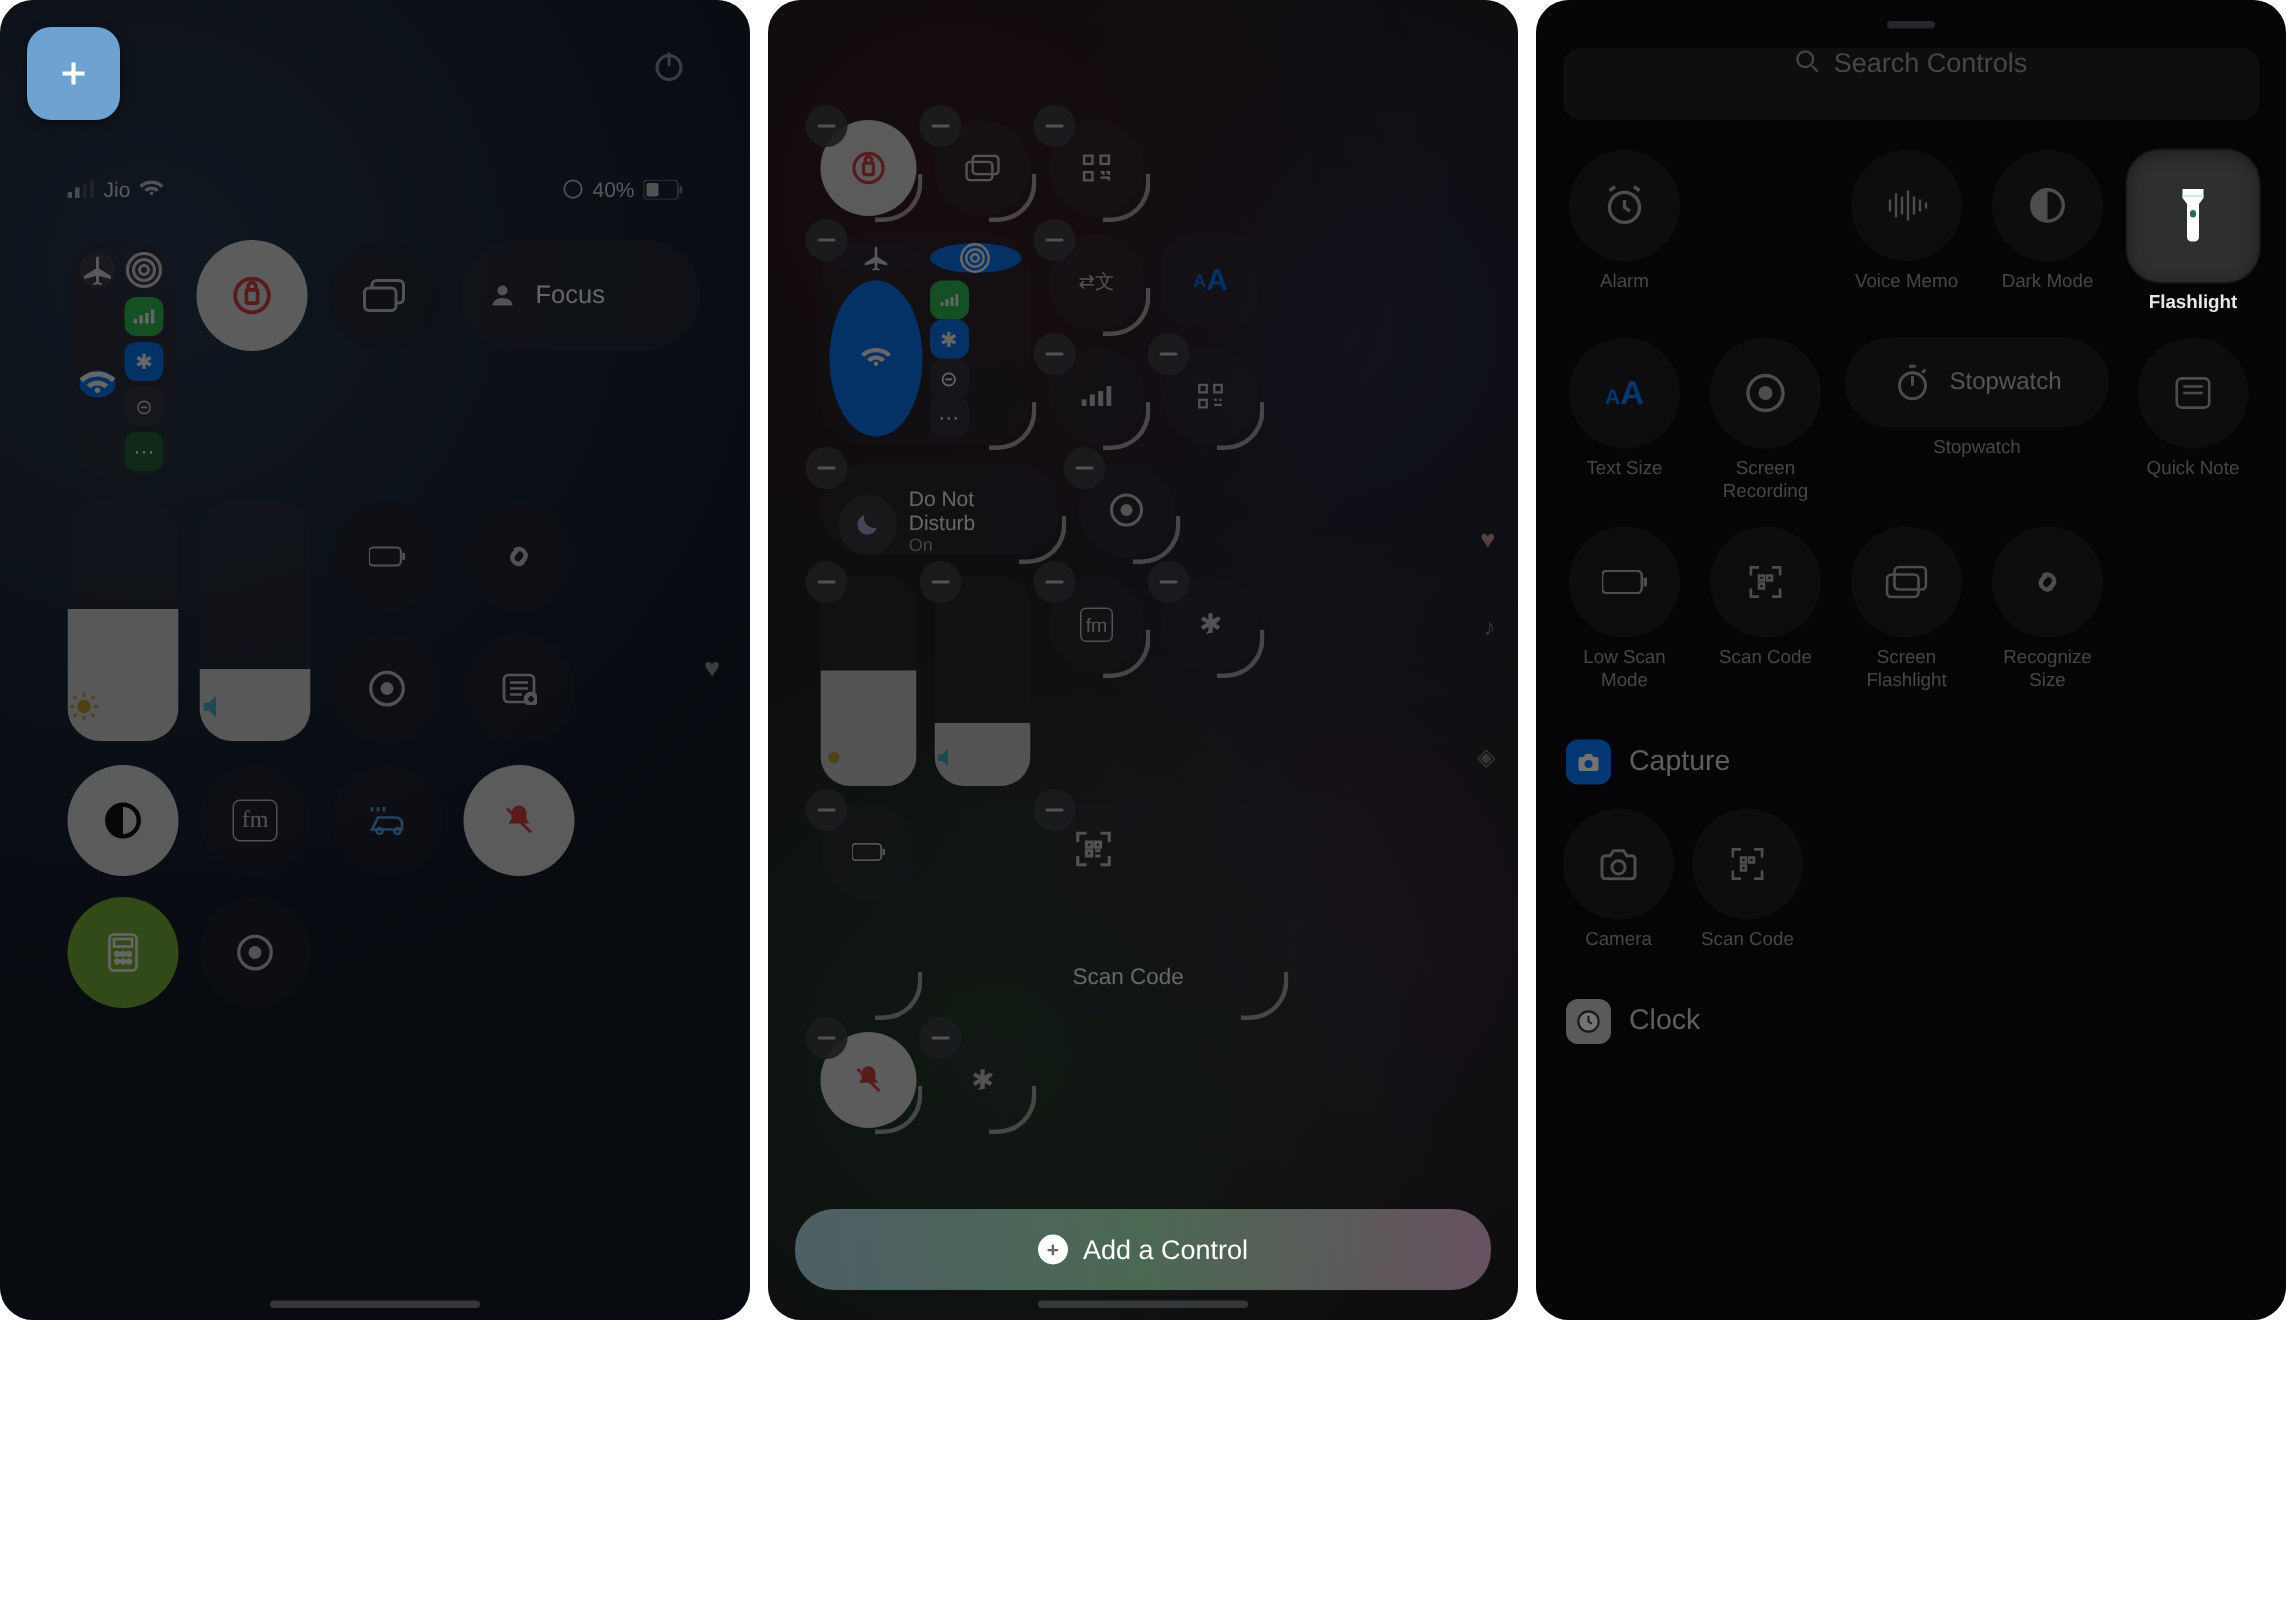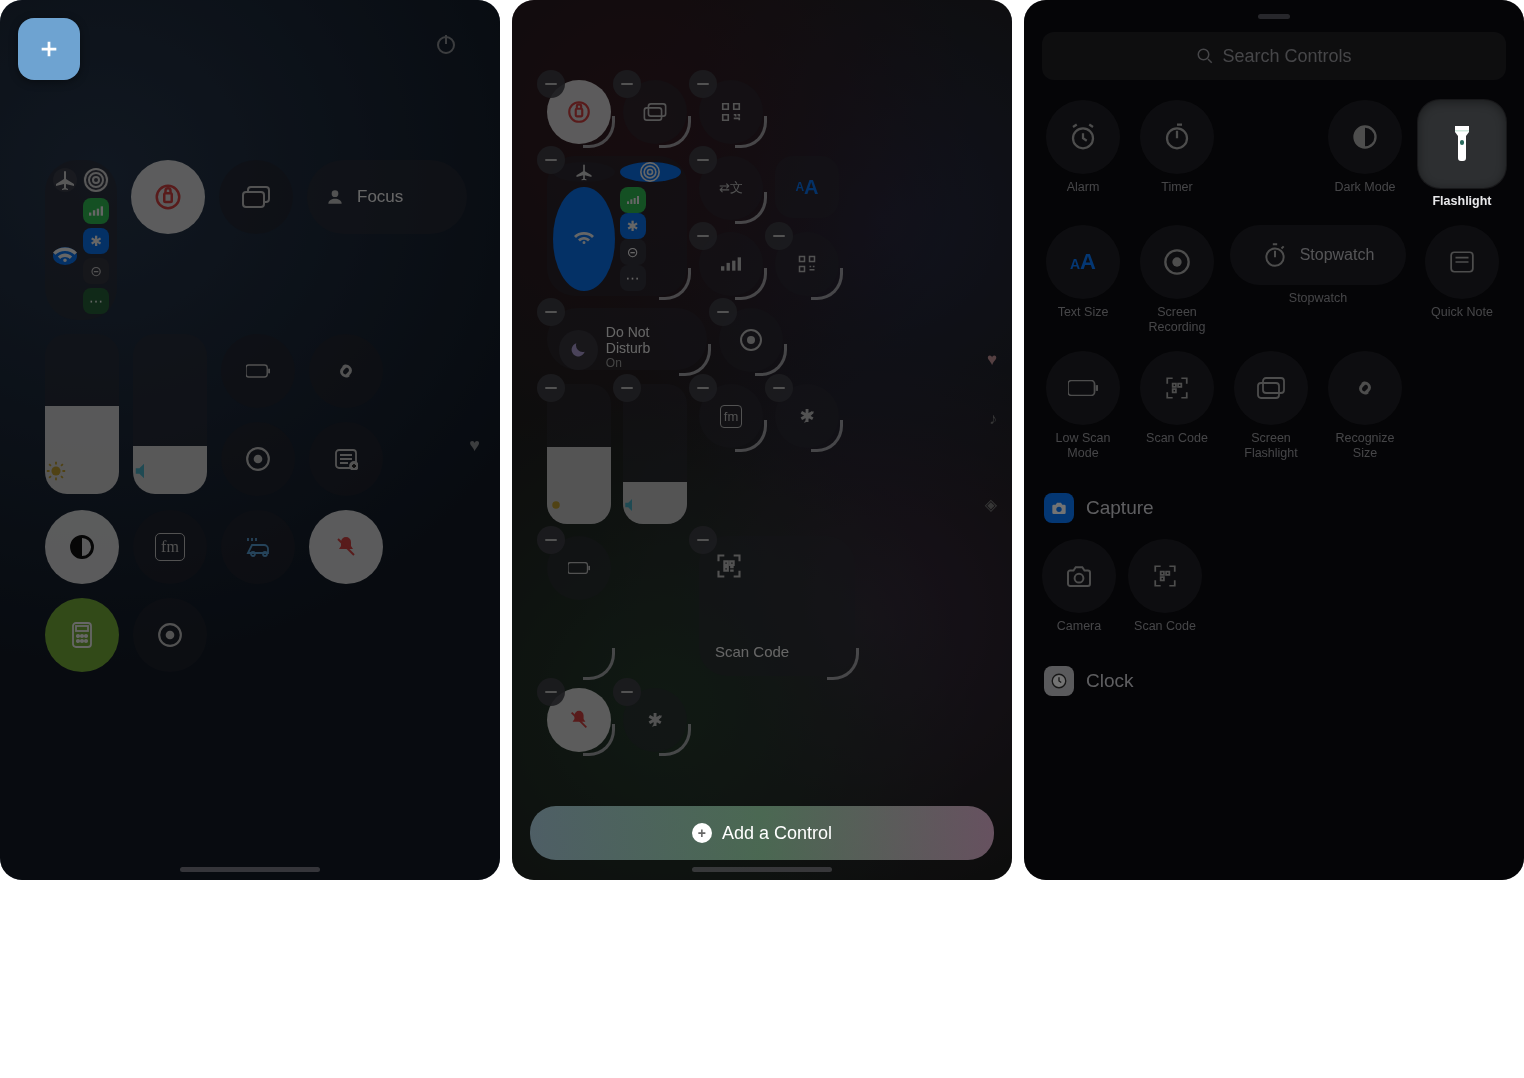--- a/index.html
+++ b/index.html
@@ -293,21 +293,21 @@
     width:32px; height:5px;
     border-radius:3px;
     background: rgba(140,140,150,0.6);
   }
   .search-bar {
     position:absolute;
     top:32px; left:18px; right:18px;
     height:48px;
     border-radius:12px;
     background: rgba(60,60,65,0.4);
-    display:flex; align-items:center; justify-content:center;
+    display:flex; justify-content:center;
     gap:8px;
     color:#9b9ba0;
     font-size:18px;
   }
   .gallery {
     position:absolute;
     top:100px; left:18px; right:18px; bottom:10px;
     display:flex;
     flex-direction:column;
   }
@@ -381,20 +381,45 @@
         <path d="M12 4v16M4 12h16"></path>
       </svg>
   </div>
   <div class="power-btn">
     <svg viewBox="0 0 24 24" width="24" height="24" stroke="#ccc" fill="none" stroke-width="2">
         <circle cx="12" cy="13" r="8"></circle>
         <path d="M12 3v9"></path>
       </svg>
   </div>
 
+  <div class="status-bar">
+    <div class="left">
+      <svg width="18" height="12" viewBox="0 0 18 12">
+          <rect x="0" y="8" width="3" height="4" fill="#bbb"></rect>
+          <rect x="5" y="5" width="3" height="7" fill="#bbb"></rect>
+          <rect x="10" y="3" width="3" height="9" fill="#555"></rect>
+          <rect x="15" y="0" width="3" height="12" fill="#555"></rect>
+        </svg>
+      <span>Jio</span>
+      <svg width="16" height="12" viewBox="0 0 20 14" fill="#ccc">
+          <path d="M10 12a1.5 1.5 0 100-3 1.5 1.5 0 000 3zM10 0C6 0 2.5 1.5 0 4l2 2c2-2 4.8-3.2 8-3.2s6 1.2 8 3.2l2-2C17.5 1.5 14 0 10 0zm0 5c-2.3 0-4.4.9-6 2.4l2 2c1.1-1 2.5-1.6 4-1.6s2.9.6 4 1.6l2-2C14.4 5.9 12.3 5 10 5z"></path>
+        </svg>
+    </div>
+    <div class="right">
+      <svg width="14" height="14" viewBox="0 0 24 24" stroke="#ccc" fill="none" stroke-width="2">
+          <circle cx="12" cy="12" r="10"></circle>
+        </svg>
+      <span>40%</span>
+      <svg width="26" height="13" viewBox="0 0 26 13">
+          <rect x="0" y="0" width="23" height="13" rx="3" fill="none" stroke="#888"></rect>
+          <rect x="2" y="2" width="8" height="9" rx="1.5" fill="#ccc"></rect>
+          <rect x="24" y="4" width="2" height="5" rx="1" fill="#888"></rect>
+        </svg>
+    </div>
+  </div>
 
   <div class="cc-area">
 
     <div class="row">
       <div class="module conn-group">
         <div class="pill">
           <svg width="24" height="24" viewBox="0 0 24 24" fill="#ddd">
               <path d="M21 16l-8-5V4a1 1 0 10-2 0v7l-8 5v2l8-2v4l-2 1v1l3-.5 3 .5v-1l-2-1v-4l8 2z"></path>
             </svg>
         </div>
@@ -815,30 +840,29 @@
     <div class="grid4">
       <div class="gallery-tile">
         <div class="icn">
             <svg width="30" height="30" viewBox="0 0 24 24" fill="none" stroke="#aaa" stroke-width="1.8">
               <circle cx="12" cy="13" r="8"></circle>
               <path d="M12 9v4l3 2M4 4l3-2M20 4l-3-2"></path>
             </svg>
           </div>
         <div class="lbl">Alarm</div>
       </div>
-      <div class="gallery-tile">
-        <div class="icn">
-            <svg width="30" height="30" viewBox="0 0 24 24" fill="none" stroke="#aaa" stroke-width="1.8">
-              <circle cx="12" cy="13" r="8"></circle>
-              <path d="M12 7v6M12 2h4"></path>
-            </svg>
-          </div>
-        <div class="lbl">Timer</div>
-      </div>
       <div></div>
+      <div class="gallery-tile">
+        <div class="icn">
+            <svg width="34" height="24" viewBox="0 0 34 24" stroke="#aaa" stroke-width="1.6">
+              <path d="M2 12h0M6 8v8M10 4v16M14 6v12M18 2v20M22 6v12M26 8v8M30 10v4"></path>
+            </svg>
+          </div>
+        <div class="lbl">Voice Memo</div>
+      </div>
 
       <div class="gallery-tile">
         <div class="icn">
             <svg width="28" height="28" viewBox="0 0 24 24">
               <circle cx="12" cy="12" r="9" fill="none" stroke="#aaa" stroke-width="2"></circle>
               <path d="M12 3a9 9 0 000 18V3z" fill="#aaa"></path>
             </svg>
           </div>
         <div class="lbl">Dark Mode</div>
       </div>

